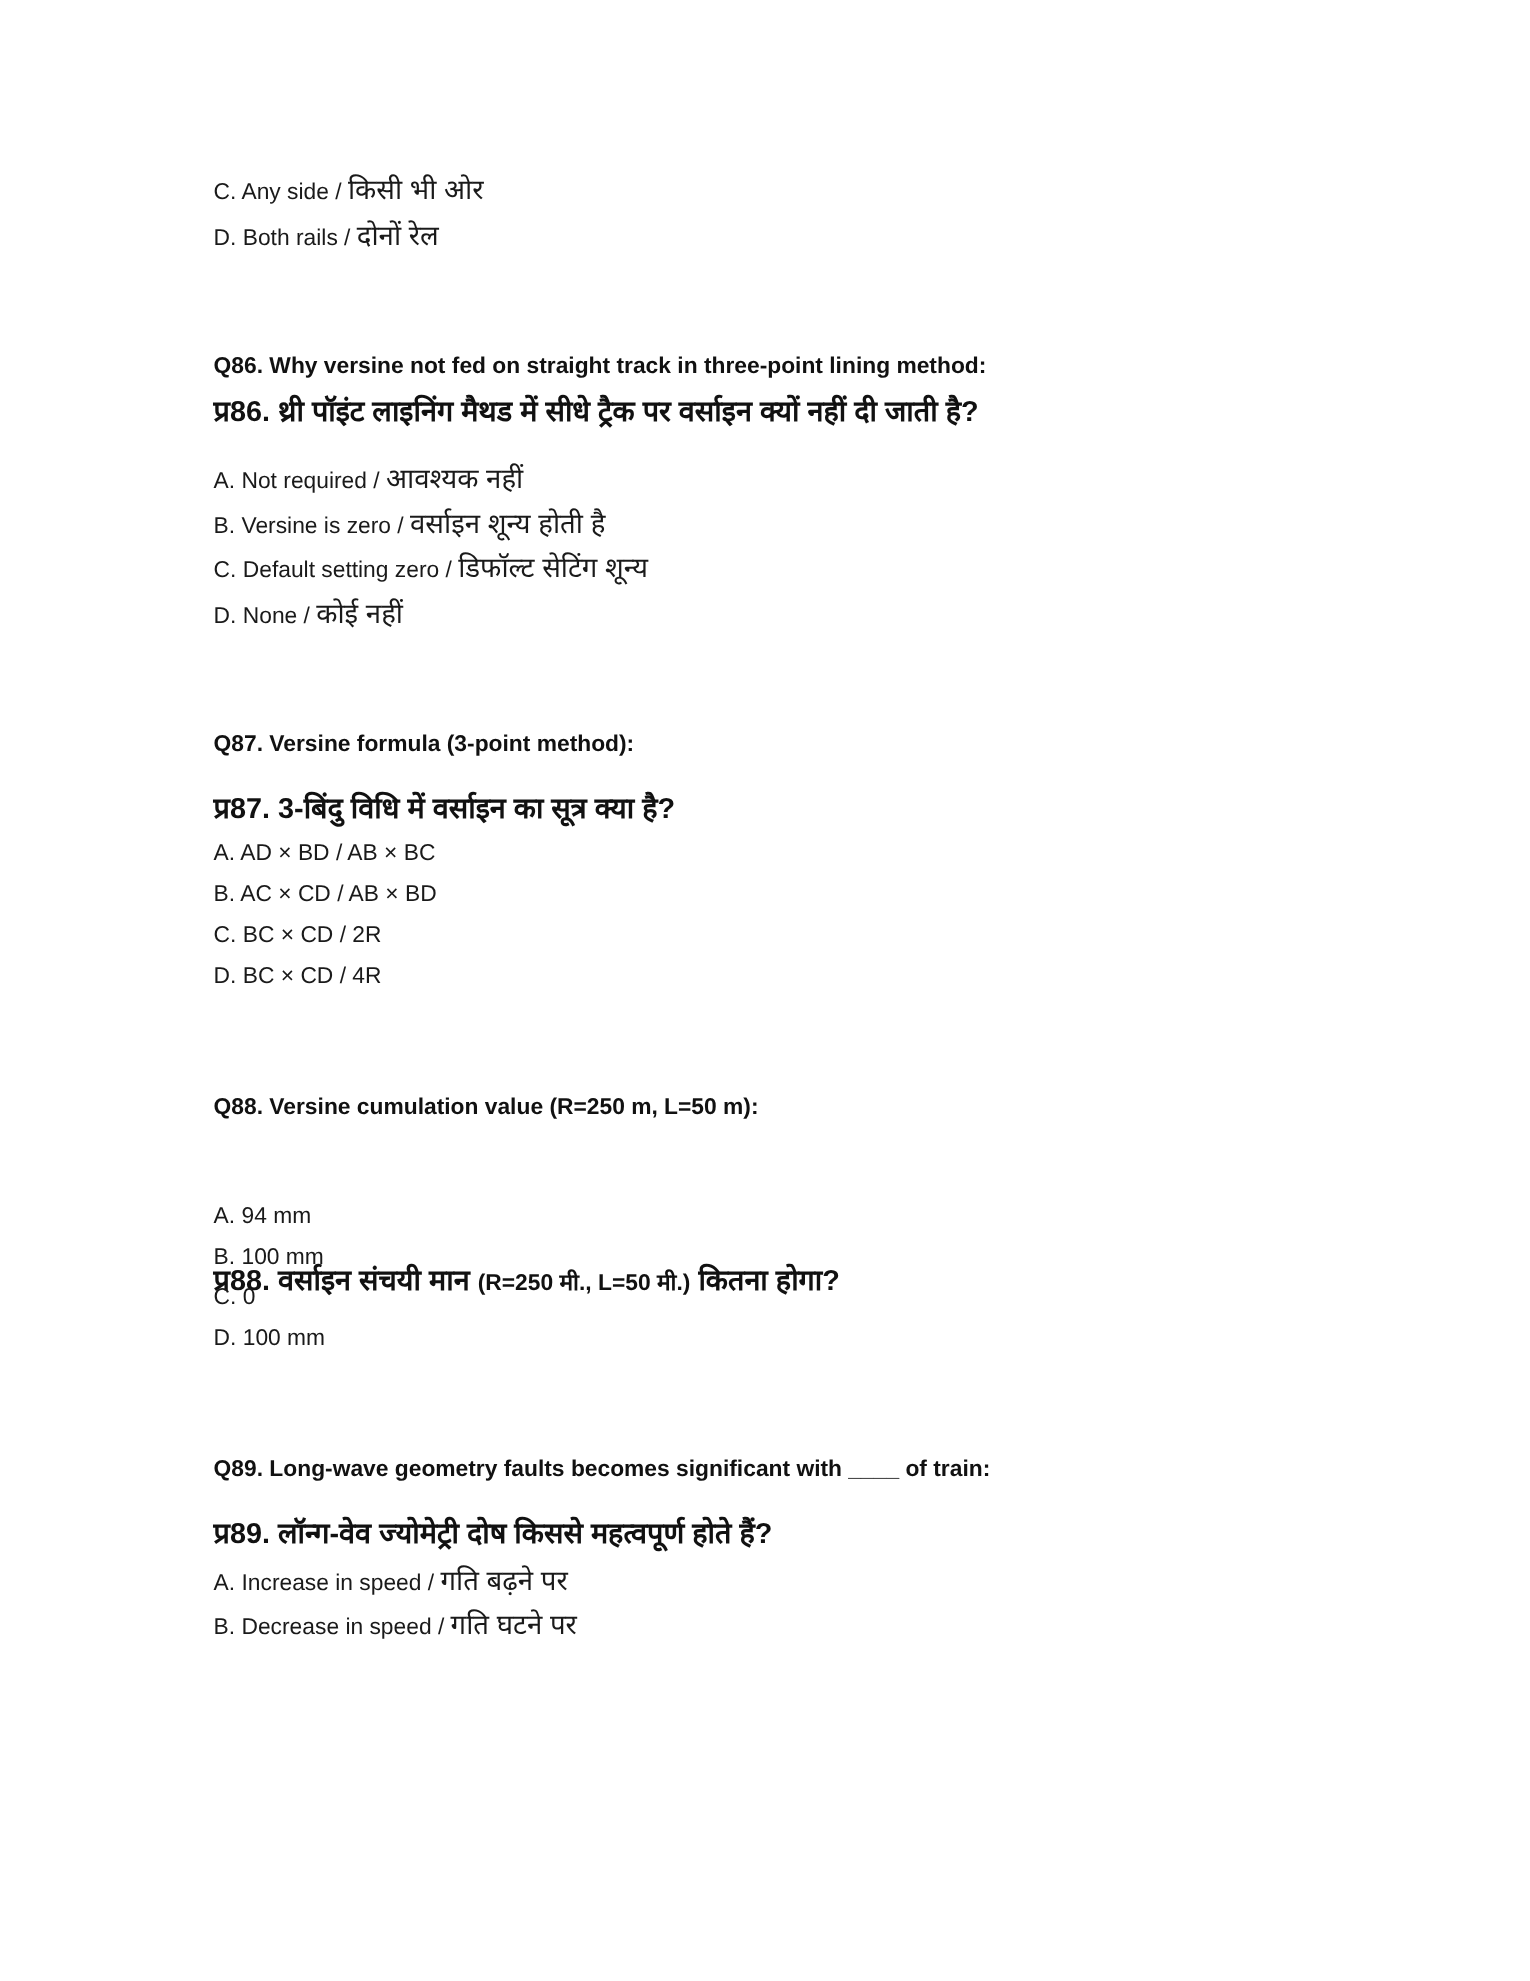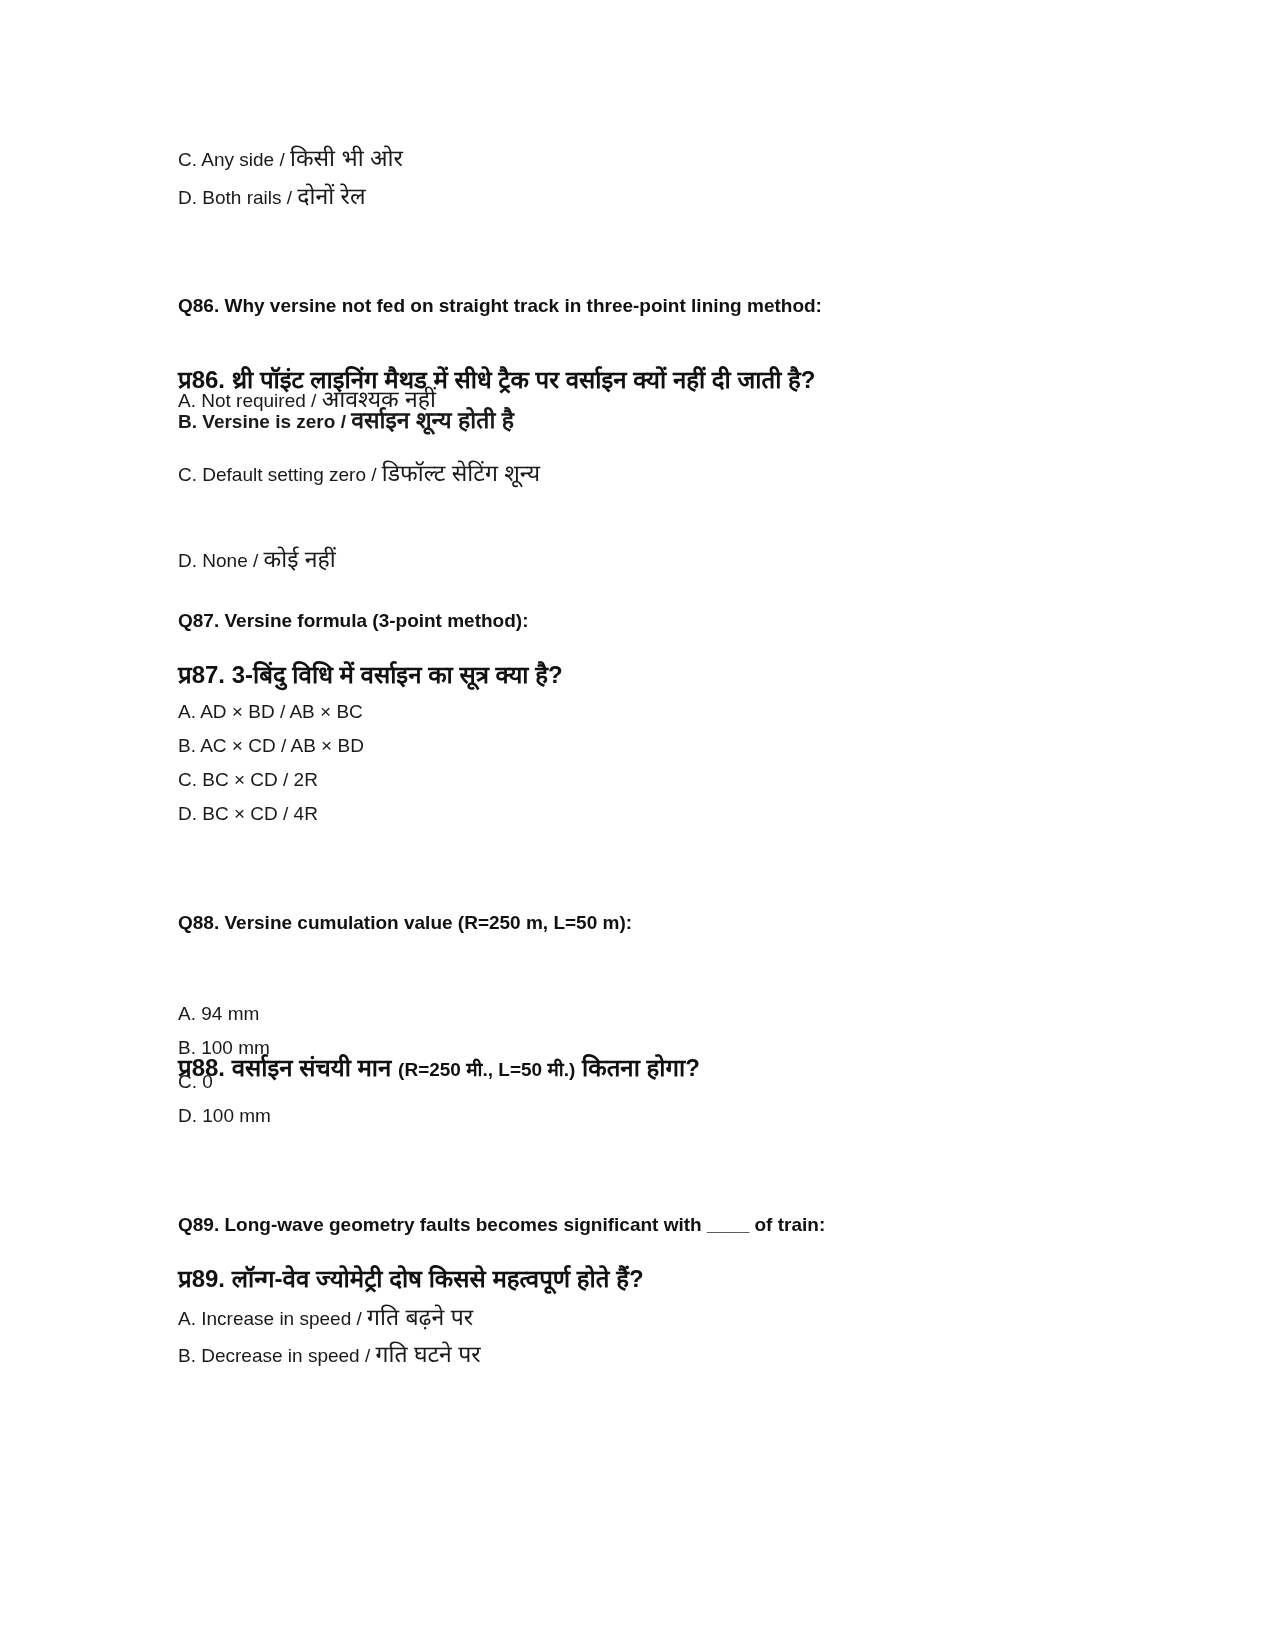--- a/index.html
+++ b/index.html
@@ -55,31 +55,31 @@
 <div class="page">
 
   <div class="line opt" style="top:147px;">
     <span>C. Any side / </span><span class="hi">किसी भी ओर</span>
   </div>
   <div class="line opt" style="top:185px;text-align:right;">
     <span>D. Both rails / </span><span class="hi">दोनों रेल</span>
   </div>
 
   <div class="line q-en" style="top:296px;">Q86. Why versine not fed on straight track in three-point lining method:</div>
-  <div class="line q-hi" style="top:368px;">प्र86. थ्री पॉइंट लाइनिंग मैथड में सीधे ट्रैक पर वर्साइन क्यों नहीं दी जाती है?</div>
+  <div class="line q-hi" style="top:332px;">प्र86. थ्री पॉइंट लाइनिंग मैथड में सीधे ट्रैक पर वर्साइन क्यों नहीं दी जाती है?</div>
   <div class="line opt" style="top:388px;">
     <span>A. Not required / </span><span class="hi">आवश्यक नहीं</span>
   </div>
-  <div class="line opt" style="top:409px;font-weight:bold;">
+  <div class="line opt" style="top:425px;">
     <span>B. Versine is zero / </span><span class="hi">वर्साइन शून्य होती है</span>
   </div>
   <div class="line opt" style="top:462px;">
     <span>C. Default setting zero / </span><span class="hi">डिफॉल्ट सेटिंग शून्य</span>
   </div>
-  <div class="line opt" style="top:500px;margin-top:48px;">
+  <div class="line opt" style="top:500px;">
     <span>D. None / </span><span class="hi">कोई नहीं</span>
   </div>
 
   <div class="line q-en" style="top:611px;">Q87. Versine formula (3-point method):</div>
   <div class="line q-hi" style="top:663px;text-align:center;">प्र87. 3-बिंदु विधि में वर्साइन का सूत्र क्या है?</div>
   <div class="line opt" style="top:702px;">A. AD × BD / AB × BC</div>
   <div class="line opt" style="top:736px;">B. AC × CD / AB × BD</div>
   <div class="line opt" style="top:770px;">C. BC × CD / 2R</div>
   <div class="line opt" style="top:804px;">D. BC × CD / 4R</div>
 

